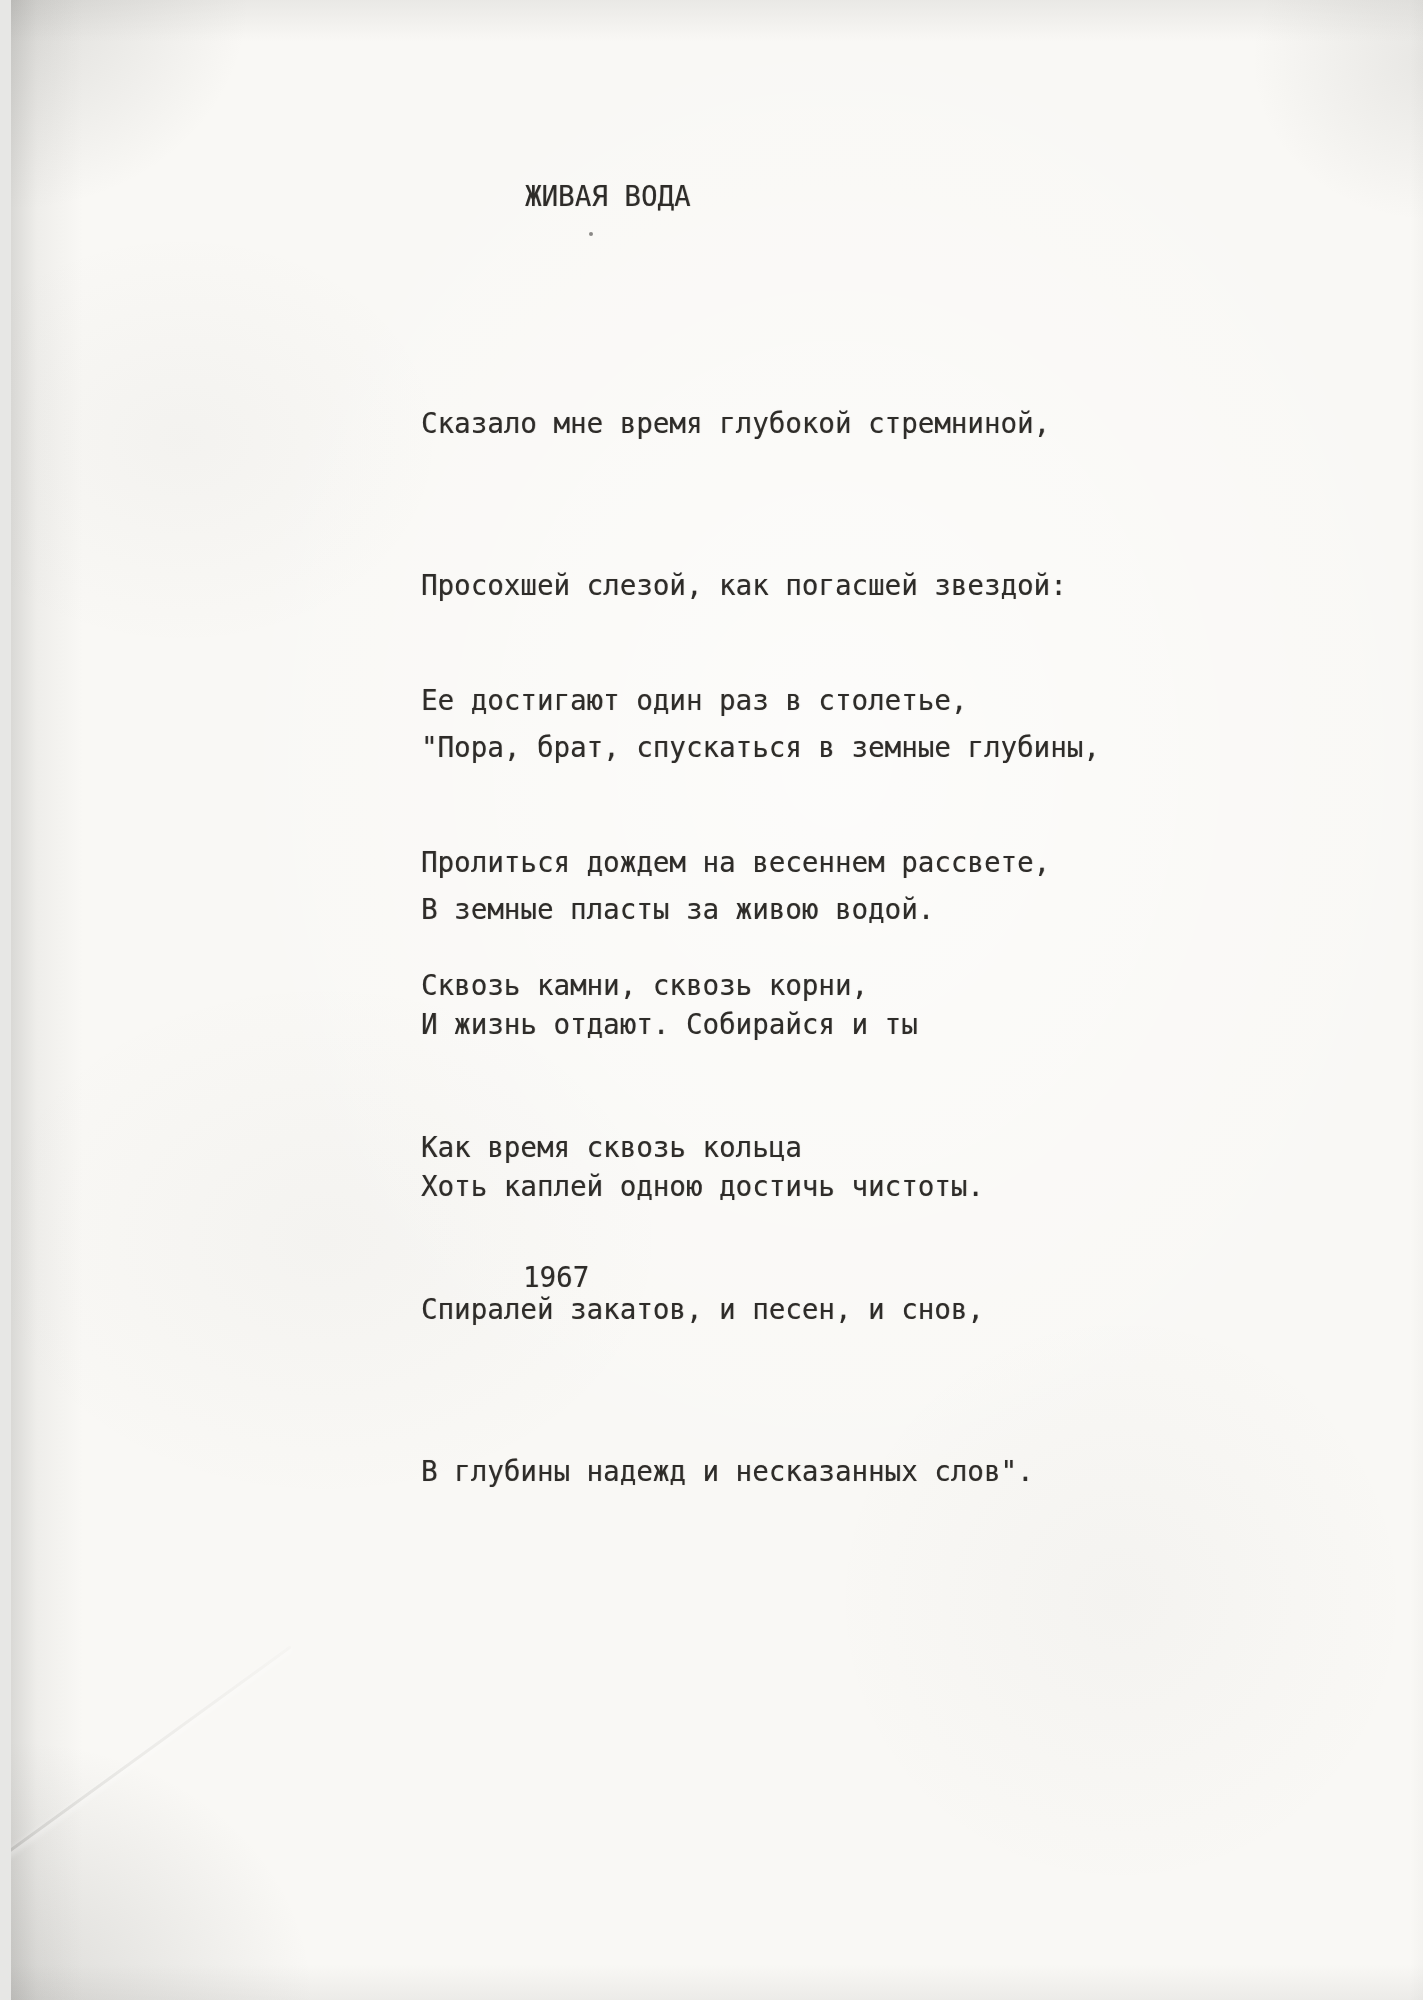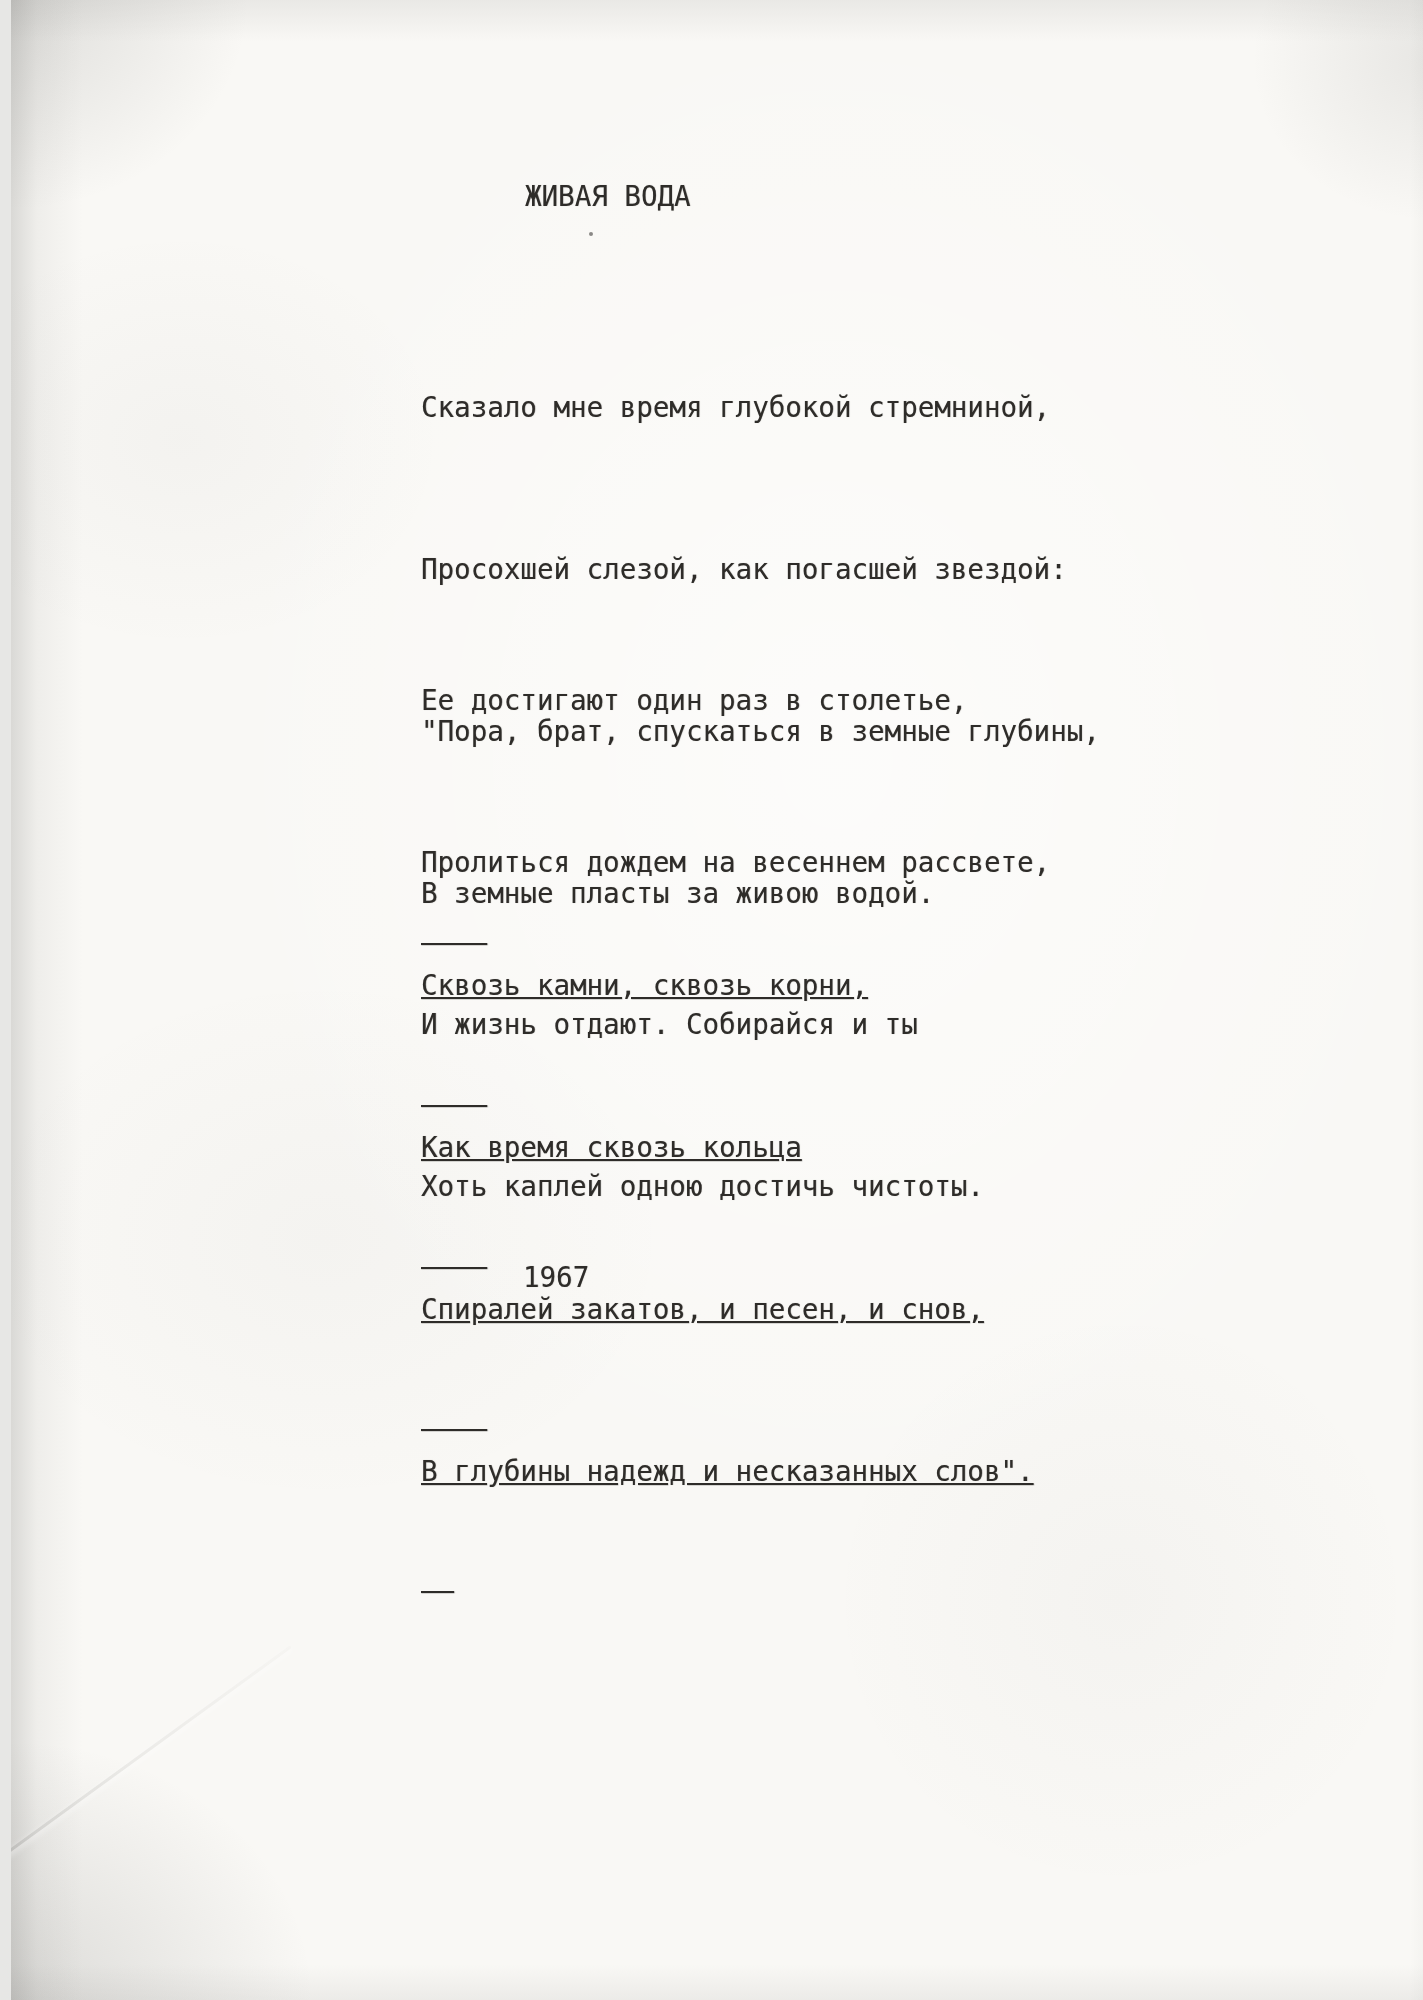--- a/index.html
+++ b/index.html
@@ -53,23 +53,23 @@
   }
   .txt {
     position: absolute;
     font-size: 27.5px;
     line-height: 54px;
     white-space: pre;
     letter-spacing: 0;
     text-shadow: 0.4px 0.4px 0.7px rgba(46,44,41,0.45);
   }
   .title   { left: 514px; top: 169px; }
-  .stanza-1{ left: 410px; top: 272px; }
+  .stanza-1{ left: 410px; top: 288px; }
   .stanza-2{ left: 410px; top: 565px; }
-  .stanza-3{ left: 410px; top: 850px; text-decoration: underline; }
+  .stanza-3{ left: 410px; top: 850px; }
   .year    { left: 512px; top: 1250px; }
   .credit  { left: 557px; top: 1298px; }
   .ink-speck {
     position: absolute;
     left: 578px; top: 232px;
     width: 4px; height: 4px;
     border-radius: 50%;
     background: rgba(46,44,41,0.55);
   }
 </style>

